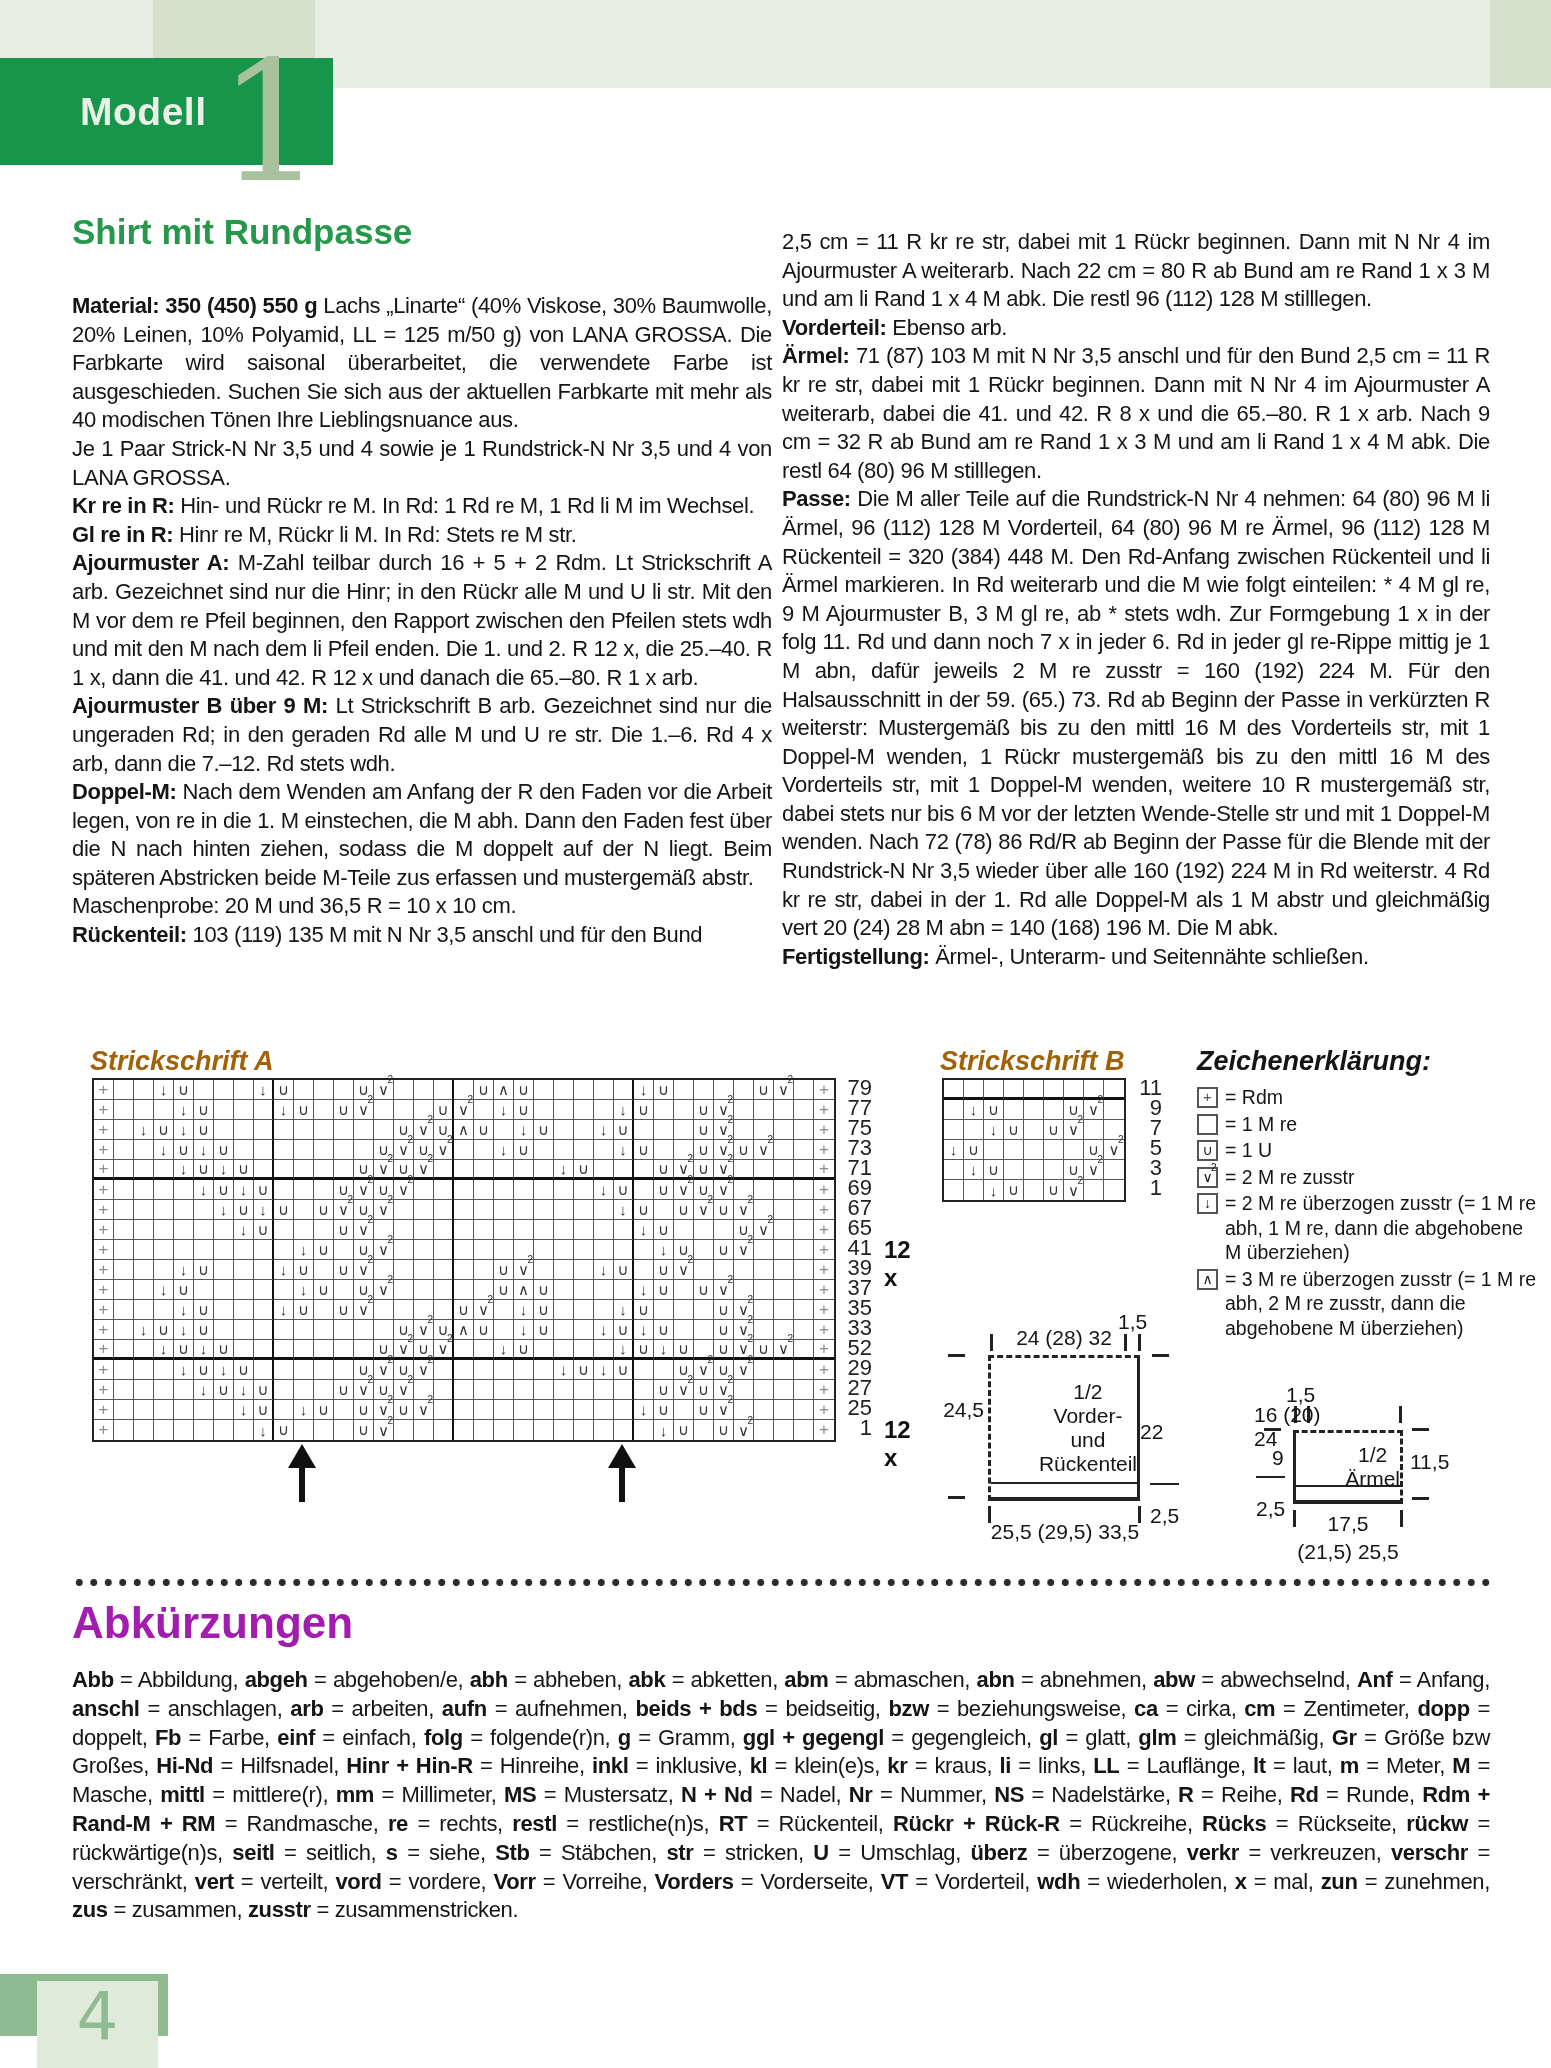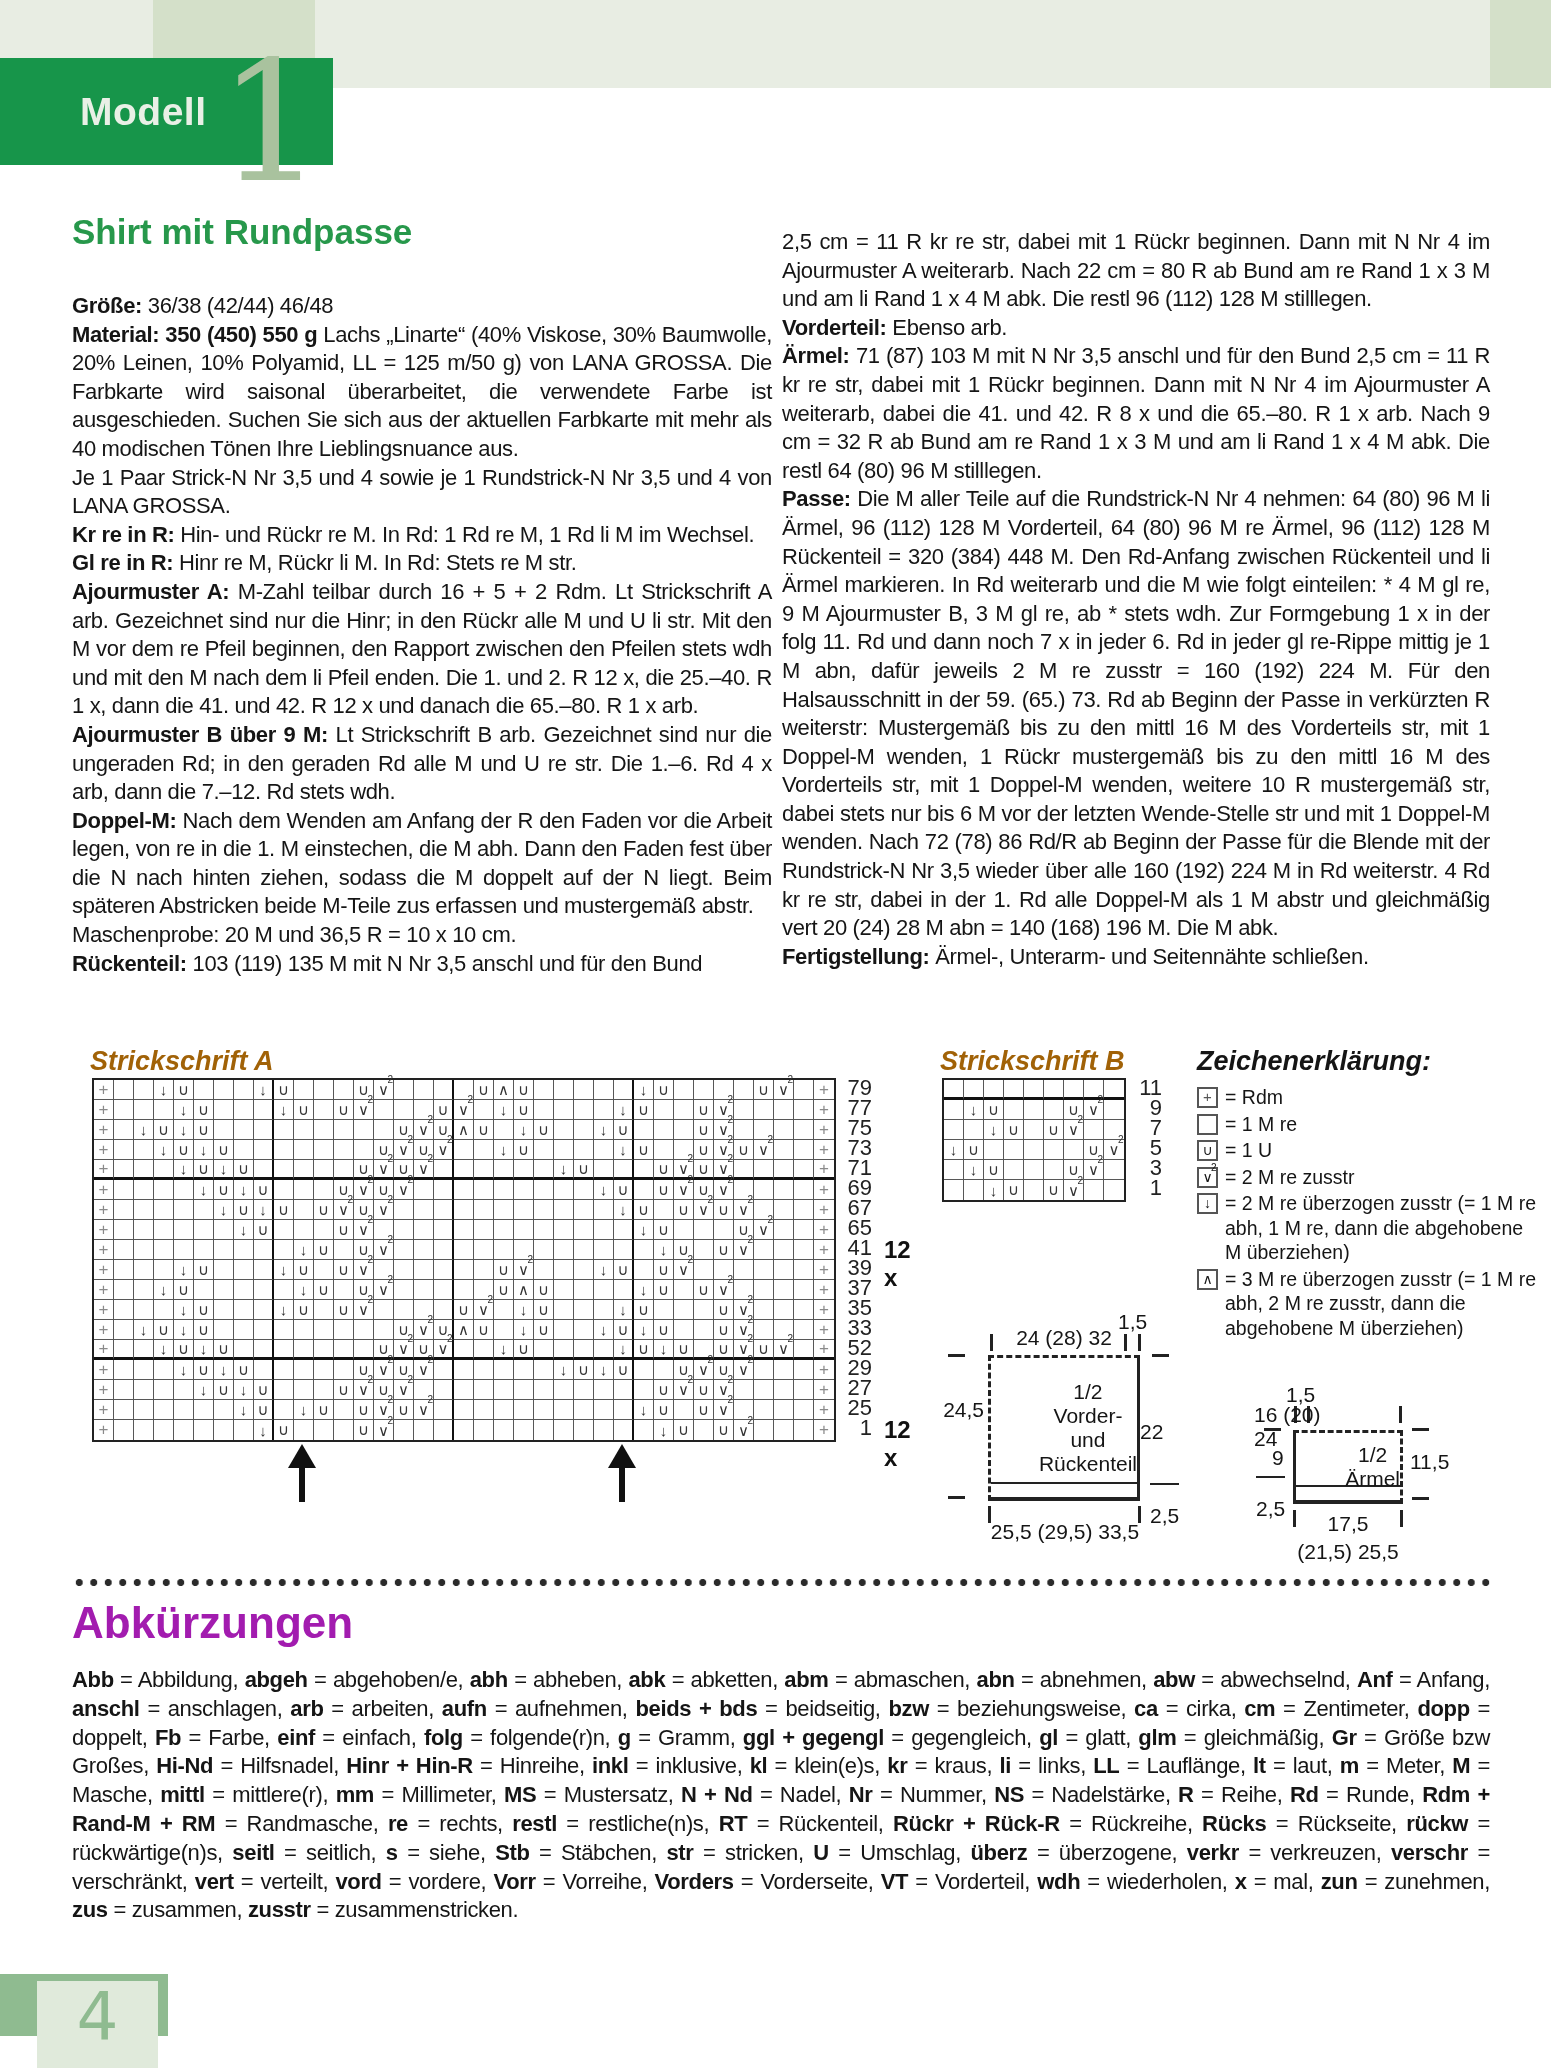--- a/index.html
+++ b/index.html
@@ -84,21 +84,20 @@
   <div class="top-band"></div>
   <div class="band-block"></div>
   <div class="band-right"></div>
   <div class="banner">
     <span class="banner-label">Modell</span>
   </div>
   <div class="banner-one">1</div>
   <div class="page-title">Shirt mit Rundpasse</div>
 
   <div id="left-col" class="col">
-      <p><b>Größe: </b>36/38 (42/44) 46/48</p>
       <p><b>Material: 350 (450) 550 g </b>Lachs „Linarte“ (40% Viskose, 30% Baumwolle, 20% Leinen, 10% Polyamid, LL = 125 m/50 g) von LANA GROSSA. Die Farbkarte wird saisonal überarbeitet, die verwendete Farbe ist ausgeschieden. Suchen Sie sich aus der aktuellen Farbkarte mit mehr als 40 modischen Tönen Ihre Lieblingsnuance aus.</p>
       <p>Je 1 Paar Strick-N Nr 3,5 und 4 sowie je 1 Rundstrick-N Nr 3,5 und 4 von LANA GROSSA.</p>
       <p><b>Kr re in R: </b>Hin- und Rückr re M. In Rd: 1 Rd re M, 1 Rd li M im Wechsel.</p>
       <p><b>Gl re in R: </b>Hinr re M, Rückr li M. In Rd: Stets re M str.</p>
       <p><b>Ajourmuster A: </b>M-Zahl teilbar durch 16 + 5 + 2 Rdm. Lt Strickschrift A arb. Gezeichnet sind nur die Hinr; in den Rückr alle M und U li str. Mit den M vor dem re Pfeil beginnen, den Rapport zwischen den Pfeilen stets wdh und mit den M nach dem li Pfeil enden. Die 1. und 2. R 12 x, die 25.–40. R 1 x, dann die 41. und 42. R 12 x und danach die 65.–80. R 1 x arb.</p>
       <p><b>Ajourmuster B über 9 M: </b>Lt Strickschrift B arb. Gezeichnet sind nur die ungeraden Rd; in den geraden Rd alle M und U re str. Die 1.–6. Rd 4 x arb, dann die 7.–12. Rd stets wdh.</p>
       <p><b>Doppel-M: </b>Nach dem Wenden am Anfang der R den Faden vor die Arbeit legen, von re in die 1. M einstechen, die M abh. Dann den Faden fest über die N nach hinten ziehen, sodass die M doppelt auf der N liegt. Beim späteren Abstricken beide M-Teile zus erfassen und mustergemäß abstr.</p>
       <p>Maschenprobe: 20 M und 36,5 R = 10 x 10 cm.</p>
       <p><b>Rückenteil: </b>103 (119) 135 M mit N Nr 3,5 anschl und für den Bund</p>
     </div>

